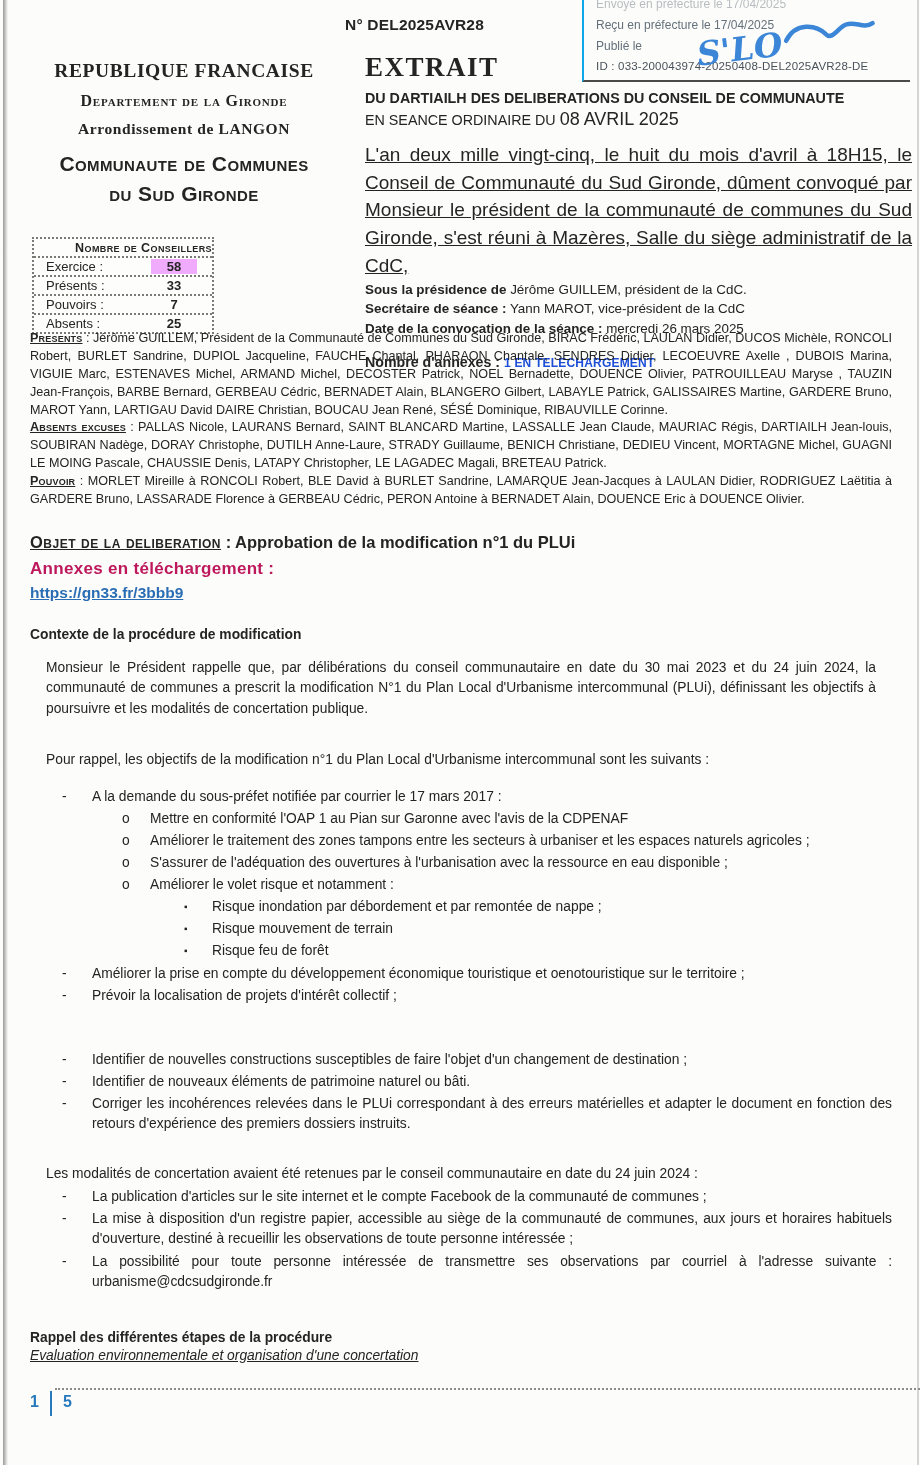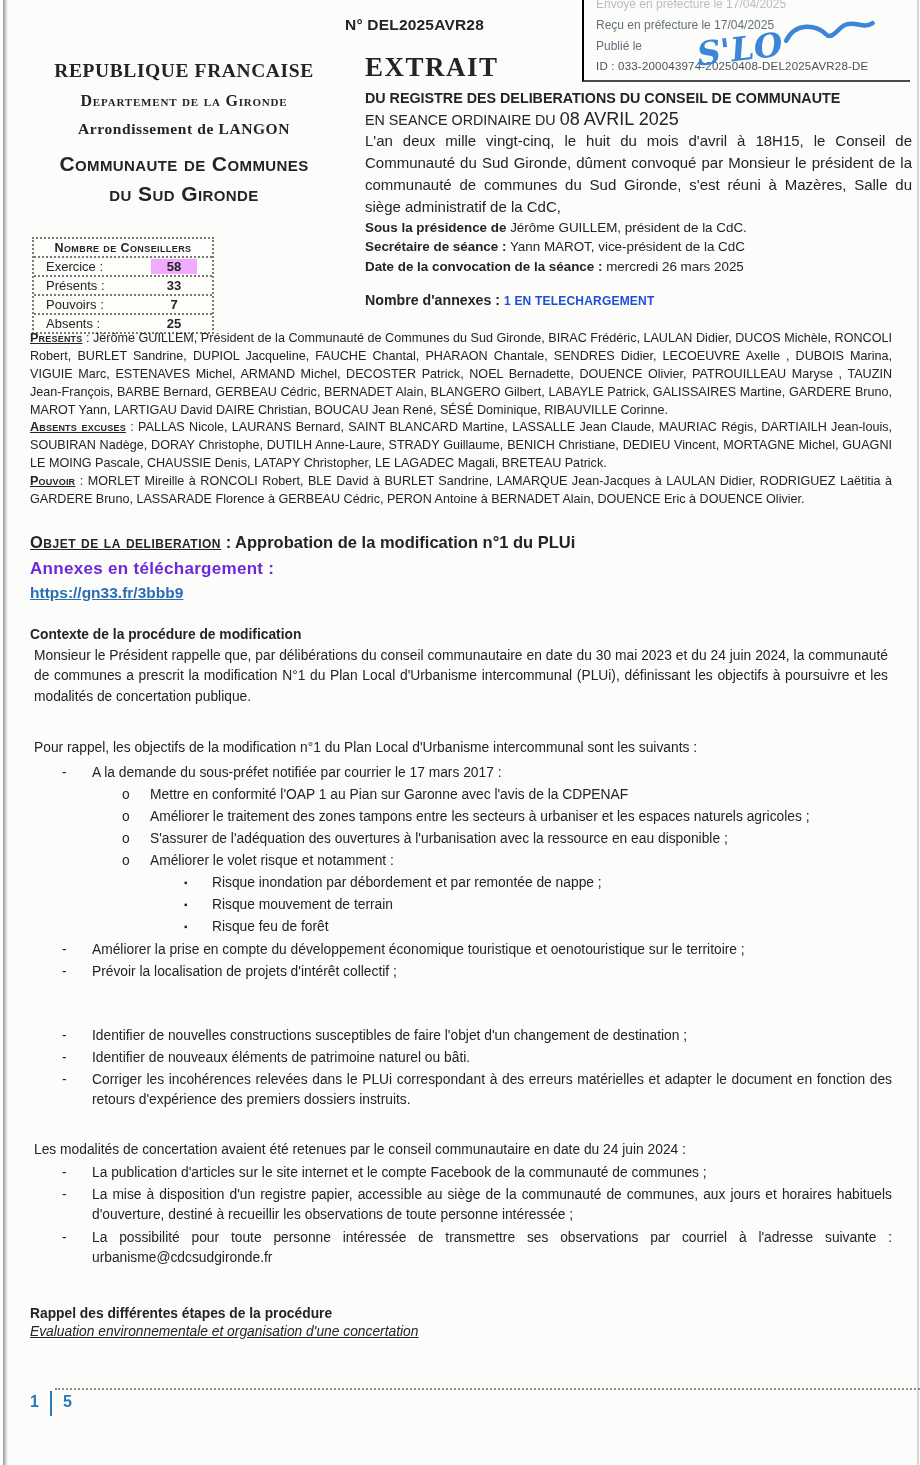--- a/index.html
+++ b/index.html
@@ -9,70 +9,70 @@
     font-family:"Liberation Sans", sans-serif;
   }
   .edge-left { position:absolute; left:3px; top:0; bottom:0; width:5px;
     background:linear-gradient(90deg, rgba(55,55,55,.5), rgba(55,55,55,0)); }
   .edge-right { position:absolute; right:1px; top:0; bottom:0; width:2px; background:rgba(80,80,80,.22); }
 
   
   .doc-number { position:absolute; left:345px; top:16px; font-weight:bold; font-size:15.5px; letter-spacing:.2px; }
 
   .stamp { position:absolute; right:10px; top:0; width:328px; box-sizing:border-box;
-    border-left:2px solid #000000; border-bottom:2px solid #4a4a4a;
+    border-left:2px solid #0ea5e9; border-bottom:2px solid #4a4a4a;
     padding:0 6px 8px 12px; font-size:12px; color:#64707a; }
   .stamp-line { margin-top:7px; white-space:nowrap; }
   .stamp-line.faded { margin-top:-3px; opacity:.45; }
   .stamp-line.id { color:#49525a; font-size:11.5px; letter-spacing:.2px; }
 
   .signature { position:absolute; right:28px; top:16px; pointer-events:none; }
   .sigtext { font-family:"DejaVu Serif", serif; font-style:italic; font-weight:bold; font-size:33px; fill:#3c86d8; }
 
   .left-col { position:absolute; left:28px; top:60px; width:312px; text-align:center; }
   .rep { font-family:"Liberation Serif", serif; font-weight:bold; font-size:19.5px; letter-spacing:.6px; }
   .dep { font-family:"Liberation Serif", serif; font-weight:bold; font-size:16px; font-variant:small-caps; letter-spacing:.8px; margin-top:10px; }
   .arr { font-family:"Liberation Serif", serif; font-weight:bold; font-size:15.5px; letter-spacing:.6px; margin-top:10px; }
   .cdc { font-weight:bold; font-size:21px; font-variant:small-caps; letter-spacing:.4px; }
   .cdc.first { margin-top:14px; }
   .cdc.second { margin-top:6px; }
 
   .counters { position:absolute; left:32px; top:237px; width:182px; box-sizing:border-box;
     border:2px dotted #7a7a74; font-size:13px; background:rgba(255,255,255,.3); }
-  .c-head { text-align:center; font-weight:bold; font-size:12.5px; font-variant:small-caps; letter-spacing:.4px;
+  .c-head { text-align:right; font-weight:bold; font-size:12.5px; font-variant:small-caps; letter-spacing:.4px;
     border-bottom:2px dotted #7a7a74; padding:2px 0 1px; }
   .c-row { display:flex; align-items:center; border-bottom:2px dotted #7a7a74; padding:1px 6px 1px 12px; }
   .c-row:last-child { border-bottom:none; }
   .c-label { flex:1; }
   .c-val { width:64px; text-align:center; font-weight:600; }
   .hl { background:#f0abfc; padding:0 16px; }
 
   .right-col { position:absolute; left:365px; top:52px; width:547px; }
   .extrait { font-family:"Liberation Serif", serif; font-weight:bold; font-size:27px; letter-spacing:1.5px; }
   .registre { font-weight:bold; font-size:14.3px; margin-top:7px; }
   .seance-line { font-weight:normal; font-size:14.3px; margin-top:3px; }
   .seance-line .big { font-size:18px; }
-  .seance-par { font-size:15px; line-height:1.46; text-align:justify; margin:0 0 0; }
+  .seance-par { font-size:19px; line-height:1.46; text-align:justify; margin:11px 0 0;text-decoration:underline; }
   .info { font-size:13.4px; line-height:1.47; }
   .info b { font-weight:bold; }
   .annexes { margin-top:15px; font-size:14.2px; font-weight:bold; }
   .annexes .dl { color:#1d4ed8; font-size:12px; letter-spacing:.2px; }
 
   
   .content { position:absolute; left:30px; right:28px; top:330px; }
   .att { font-size:12.6px; line-height:1.42; text-align:justify; margin:0; }
   .att-label { font-weight:bold; font-variant:small-caps; text-decoration:underline; letter-spacing:.2px; }
 
   .objet-line { margin-top:24px; font-weight:bold; font-size:16.5px; }
   .objet-label { font-variant:small-caps; text-decoration:underline; letter-spacing:.5px; }
-  .dl-heading { color:#6d28d9; font-weight:bold; font-size:17px; margin-top:7px; letter-spacing:.3px; }
+  .dl-heading { color:#be185d; font-weight:bold; font-size:17px; margin-top:7px; letter-spacing:.3px; }
   .dl-link { display:inline-block; color:#2a6db4; font-weight:bold; font-size:15.5px; text-decoration:underline; margin-top:5px; }
 
   .sec-h { font-weight:bold; font-size:13.8px; margin:25px 0 1px; }
-  .par { font-size:13.8px; line-height:1.5; text-align:justify; margin:4px; }
+  .par { font-size:13.8px; line-height:1.5; text-align:justify; margin:16px; }
   .par.intro { margin-top:30px; }
   .par.modintro { margin-top:30px; margin-bottom:2px; }
 
   .li { position:relative; font-size:13.8px; line-height:1.46; text-align:justify; margin-top:2px; }
   .li .mk { position:absolute; }
   .li1 { padding-left:62px; } .li1 .mk { left:32px; }
   .li2 { padding-left:120px; } .li2 .mk { left:92px; }
   .li3 { padding-left:182px; } .li3 .mk { left:154px; font-size:10px; top:3px; }
   .gap-lg { height:42px; }
 
@@ -134,21 +134,21 @@
       <span class="c-val">7</span>
     </div>
     <div class="c-row">
       <span class="c-label">Absents :</span>
       <span class="c-val">25</span>
     </div>
   </div>
 
   <div class="right-col">
     <div class="extrait">EXTRAIT</div>
-    <div class="registre">DU REGISTRE DES DELIBERATIONS DU CONSEIL DE COMMUNAUTE</div>
+    <div class="registre">DU DARTIAILH DES DELIBERATIONS DU CONSEIL DE COMMUNAUTE</div>
     <div class="seance-line"><span>EN SEANCE ORDINAIRE DU </span><span class="big">08 AVRIL 2025</span></div>
     <p class="seance-par">L'an deux mille vingt-cinq, le huit du mois d'avril à 18H15, le Conseil de Communauté du Sud Gironde, dûment convoqué par Monsieur le président de la communauté de communes du Sud Gironde, s'est réuni à Mazères, Salle du siège administratif de la CdC,</p>
     <div class="info"><b>Sous la présidence de</b><span> Jérôme GUILLEM, président de la CdC.</span></div>
     <div class="info"><b>Secrétaire de séance :</b><span> Yann MAROT, vice-président de la CdC</span></div>
     <div class="info"><b>Date de la convocation de la séance :</b><span> mercredi 26 mars 2025</span></div>
     <div class="annexes"><span>Nombre d'annexes</span><span> : </span><span class="dl">1 EN TELECHARGEMENT</span></div>
   </div>
 
   <div class="content">
 

